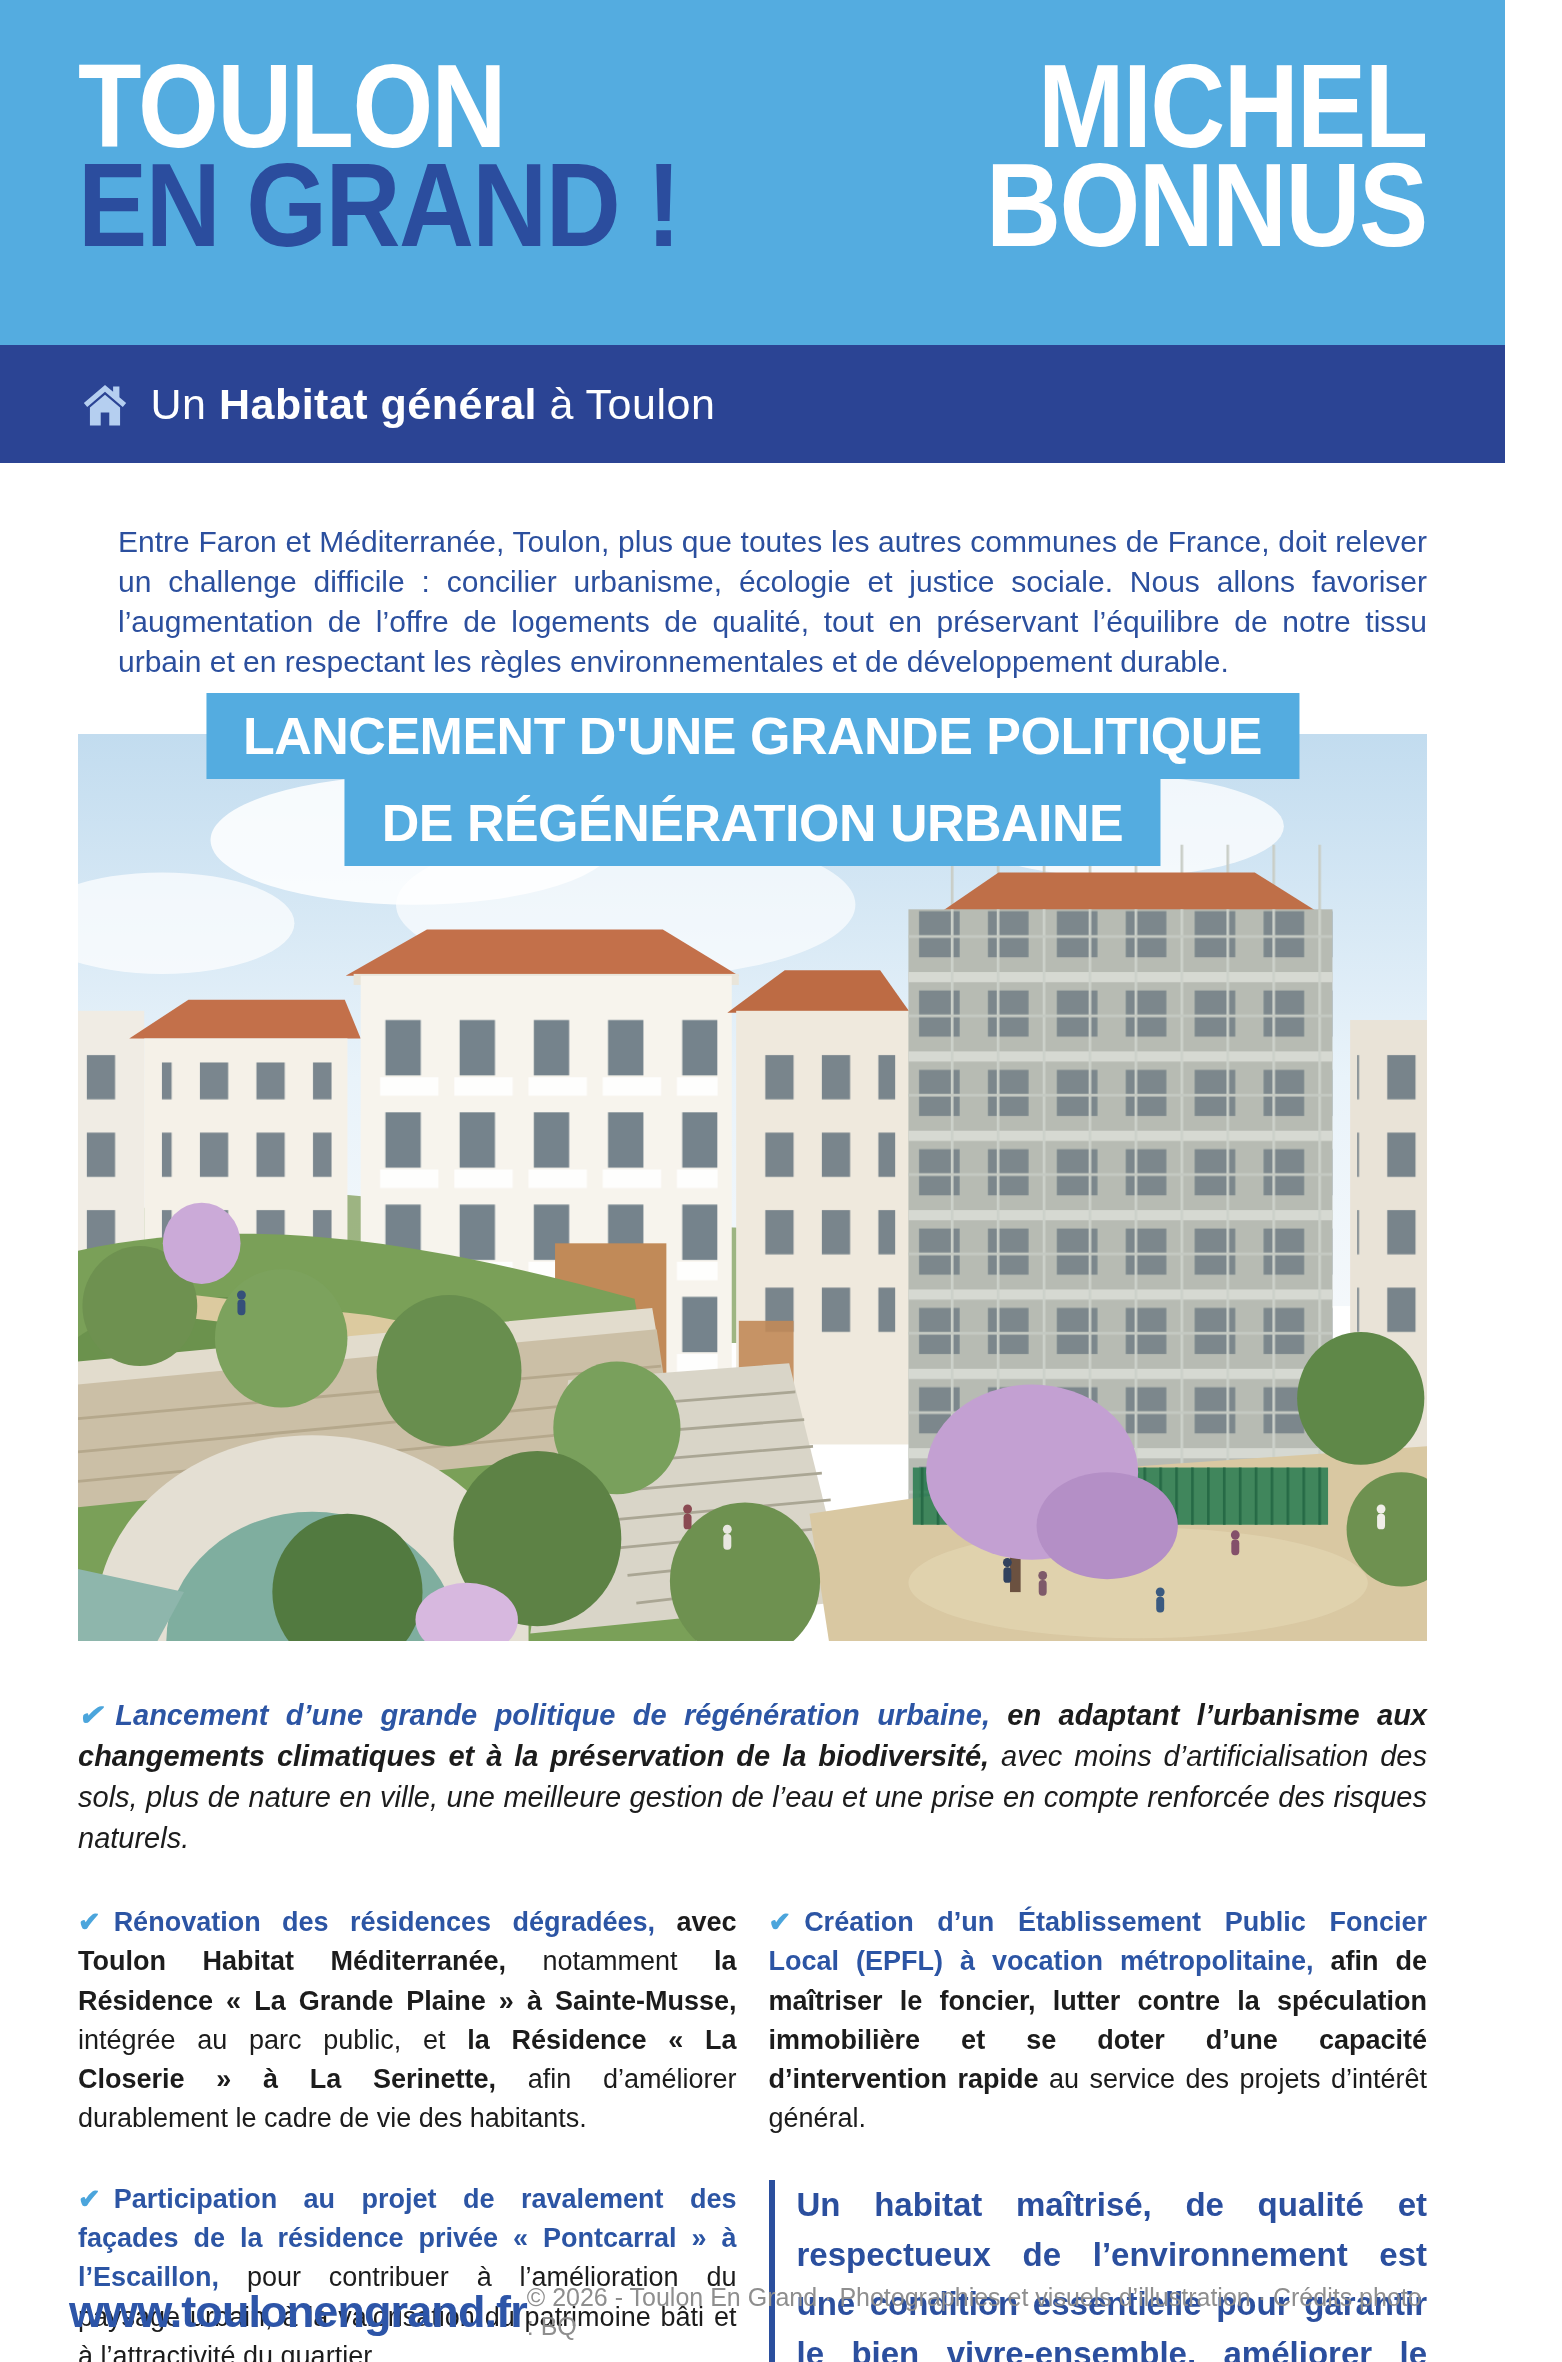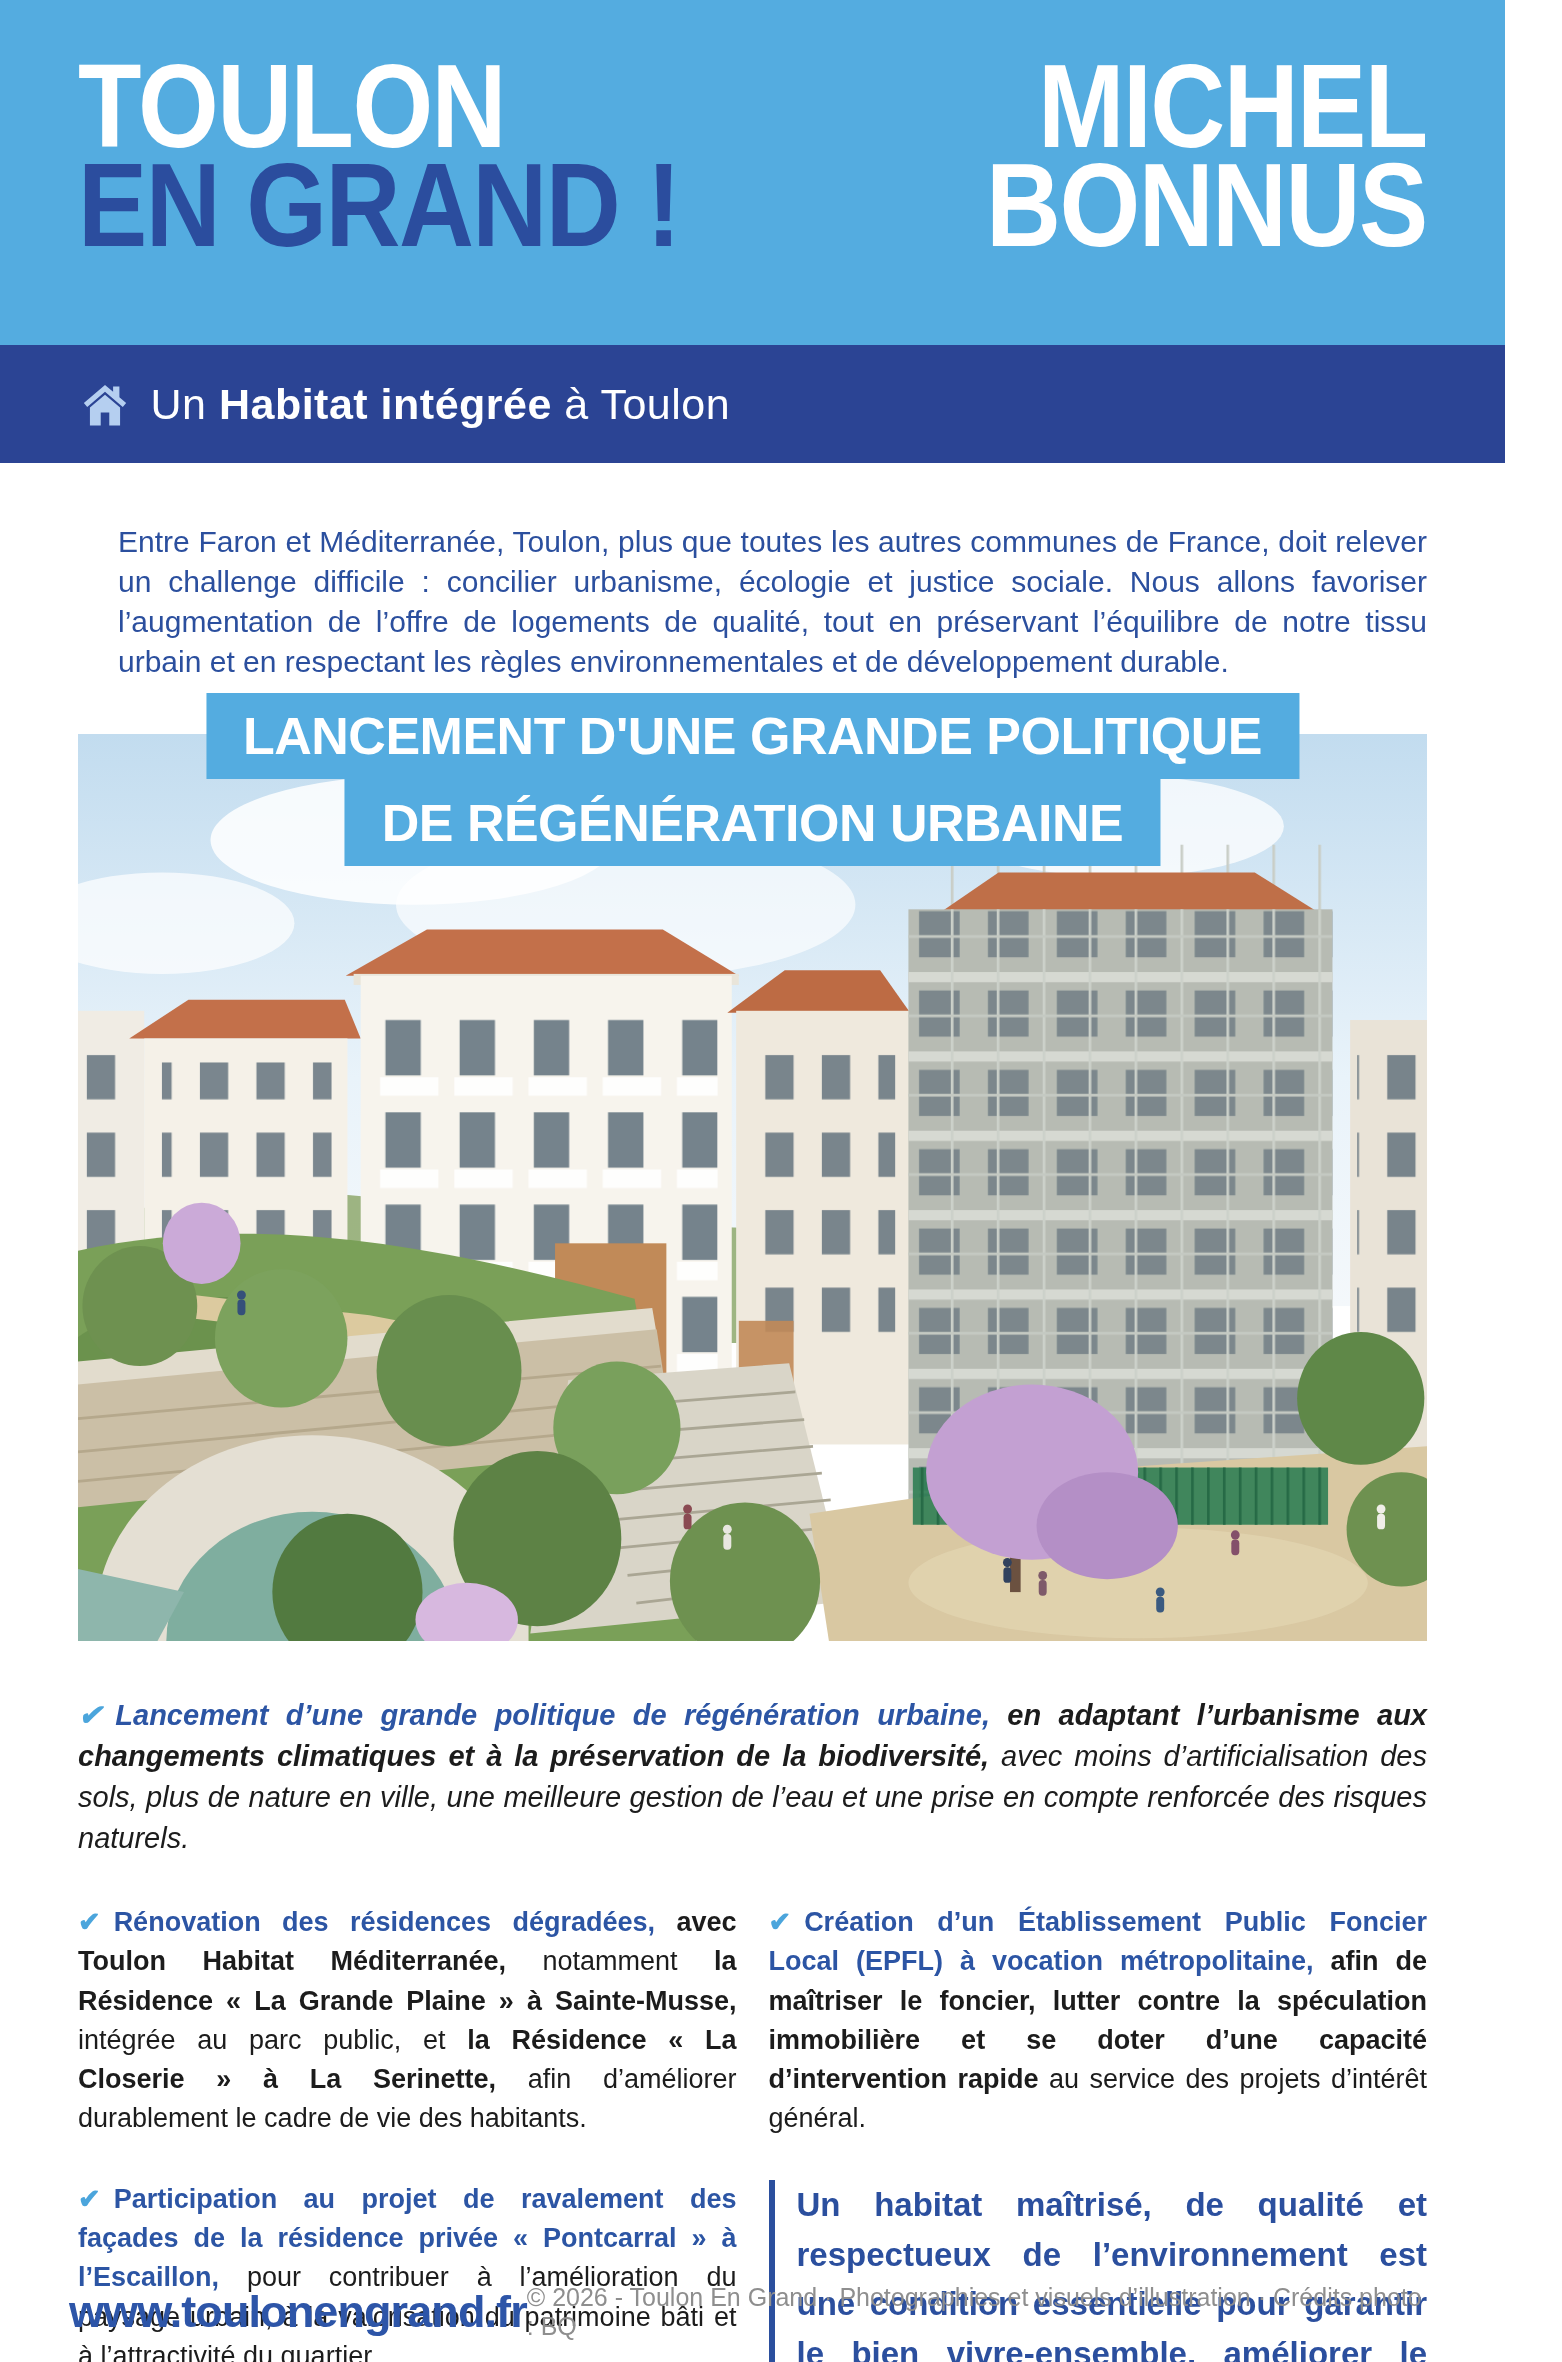--- a/index.html
+++ b/index.html
@@ -86,21 +86,21 @@
       <div>MICHEL</div>
       <div>BONNUS</div>
     </div>
   </header>
 
   <div class="banner">
     <svg viewBox="0 0 24 24" aria-hidden="true">
       <path fill="var(--house-blue)" d="M15.6 6.6 V4.2 H18.4 V9 L21.4 11.6 L19.9 13.3 L12 6.6 L4.1 13.3 L2.6 11.6 L12 3.6 Z"></path>
       <path fill="var(--house-blue)" d="M5.3 13.6 L12 7.9 L18.7 13.6 V21.5 H13.9 V15.8 H10.1 V21.5 H5.3 Z"></path>
     </svg>
-    <div class="banner-text"><span>Un </span><span class="b">Habitat intégrée</span><span> à Toulon</span></div>
+    <div class="banner-text"><span>Un </span><span class="b">Habitat général</span><span> à Toulon</span></div>
   </div>
 
   <p class="intro">Entre Faron et Méditerranée, Toulon, plus que toutes les autres communes de France, doit relever un challenge difficile : concilier urbanisme, écologie et justice sociale. Nous allons favoriser l’augmentation de l’offre de logements de qualité, tout en préservant l’équilibre de notre tissu urbain et en respectant les règles environnementales et de développement durable.</p>
 
   <figure class="photo">
     <svg class="scene" viewBox="0 0 1527 983" preserveAspectRatio="none" aria-hidden="true">
       <defs>
         <linearGradient id="sky" x1="0" y1="0" x2="0" y2="1">
           <stop offset="0" stop-color="#c2dcef"></stop>
             <stop offset=".6" stop-color="#e9f3fa"></stop>

